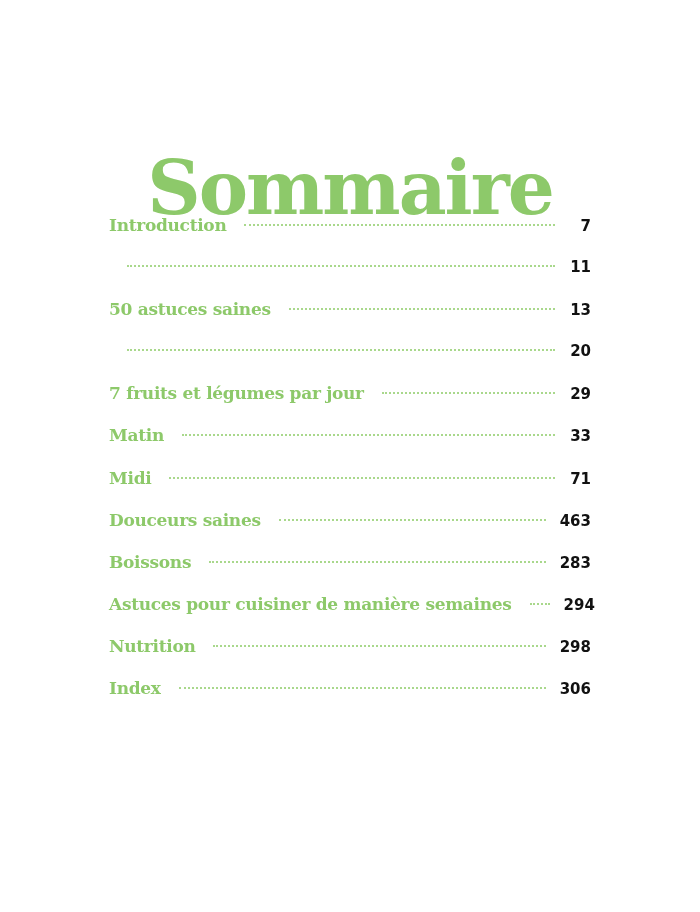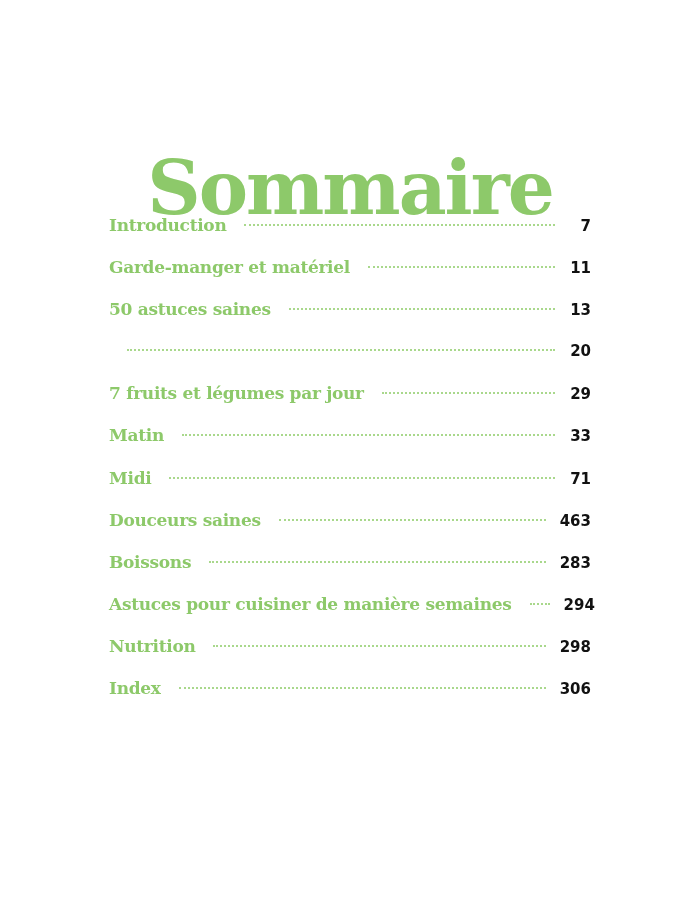--- a/index.html
+++ b/index.html
@@ -80,21 +80,20 @@
 <div class="page">
   <h1 class="title">Sommaire</h1>
 
   <ul class="toc">
     <li class="toc-row">
       <span class="toc-label">Introduction</span>
       <span class="toc-leader"></span>
       <span class="toc-page">7</span>
     </li>
     <li class="toc-row">
-      <span class="toc-label">Garde-manger et matériel</span>
       <span class="toc-leader"></span>
       <span class="toc-page">11</span>
     </li>
     <li class="toc-row">
       <span class="toc-label">50 astuces saines</span>
       <span class="toc-leader"></span>
       <span class="toc-page">13</span>
     </li>
     <li class="toc-row">
       <span class="toc-leader"></span>

